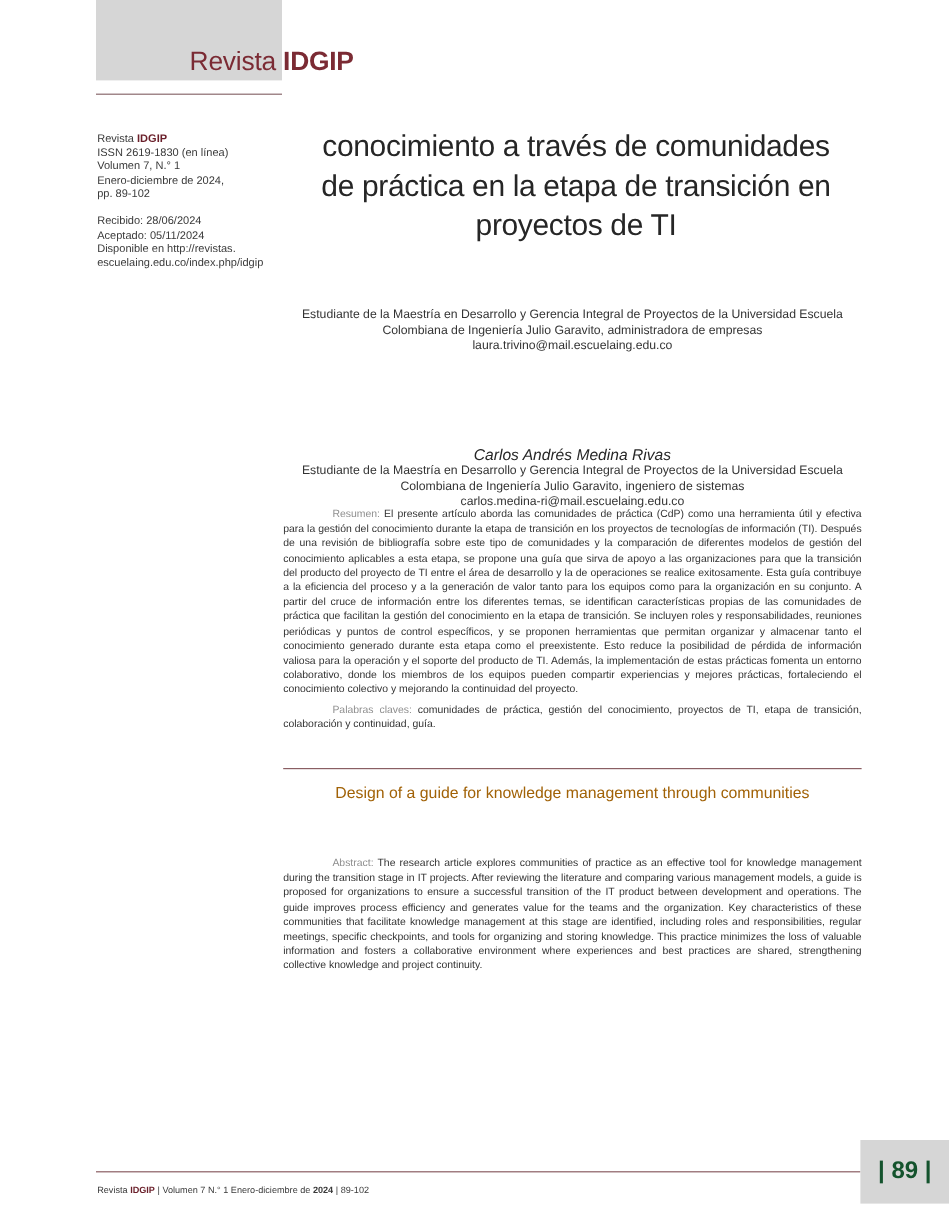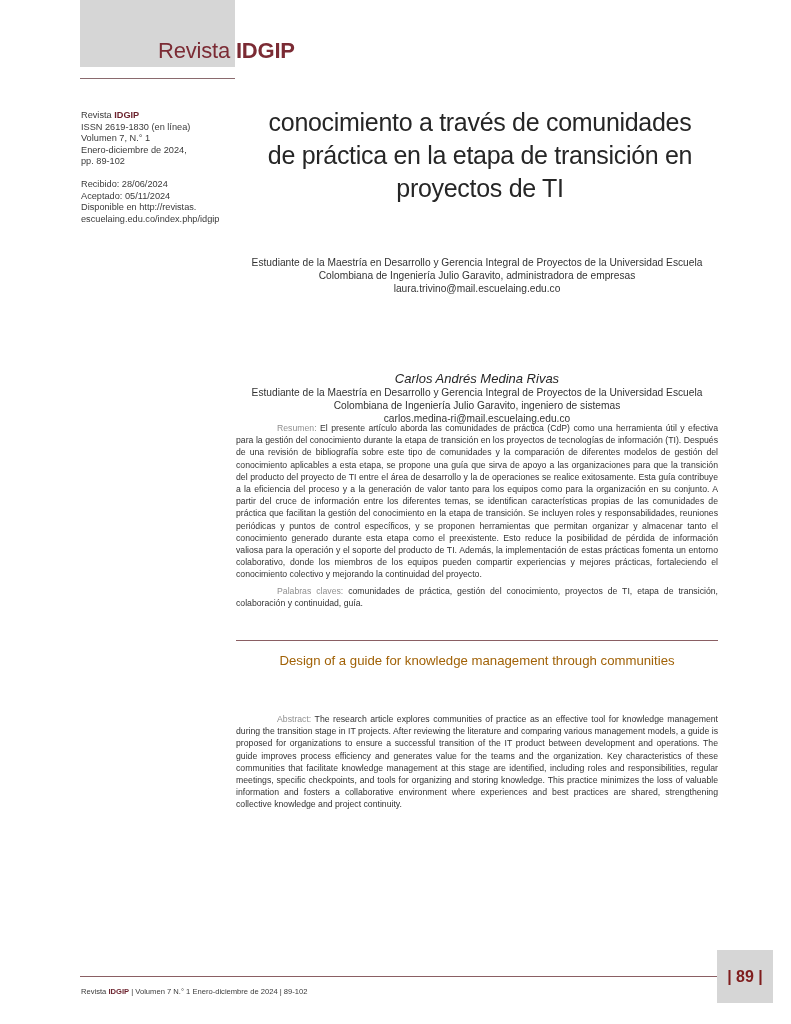--- a/index.html
+++ b/index.html
@@ -121,34 +121,34 @@
     }
     .footer-text {
       position: absolute;
       left: 81px;
       top: 987px;
       font-size: 7.6px;
       color: #3a3a3a;
       white-space: nowrap;
     }
     .footer-text .brand { font-weight: bold; color: #6a1f2a; }
-    .footer-text b { font-weight: normal; }
+    .footer-text b { font-weight: bold; }
     .page-box {
       position: absolute;
       left: 717px;
       top: 950px;
-      width: 56px;
+      width: 74px;
       height: 53px;
       background: #d6d6d6;
       display: flex;
       align-items: center;
       justify-content: center;
-      font-size: 16px;
+      font-size: 20px;
       font-weight: bold;
-      color: #7f1d1d;
+      color: #14532d;
     }
   </style>
 </head>
 <body>
 
 <div class="header-box"></div>
 <div class="header-title"><span>Revista </span><span class="brand">IDGIP</span></div>
 <div class="header-rule"></div>
 
 <div class="sidebar">

